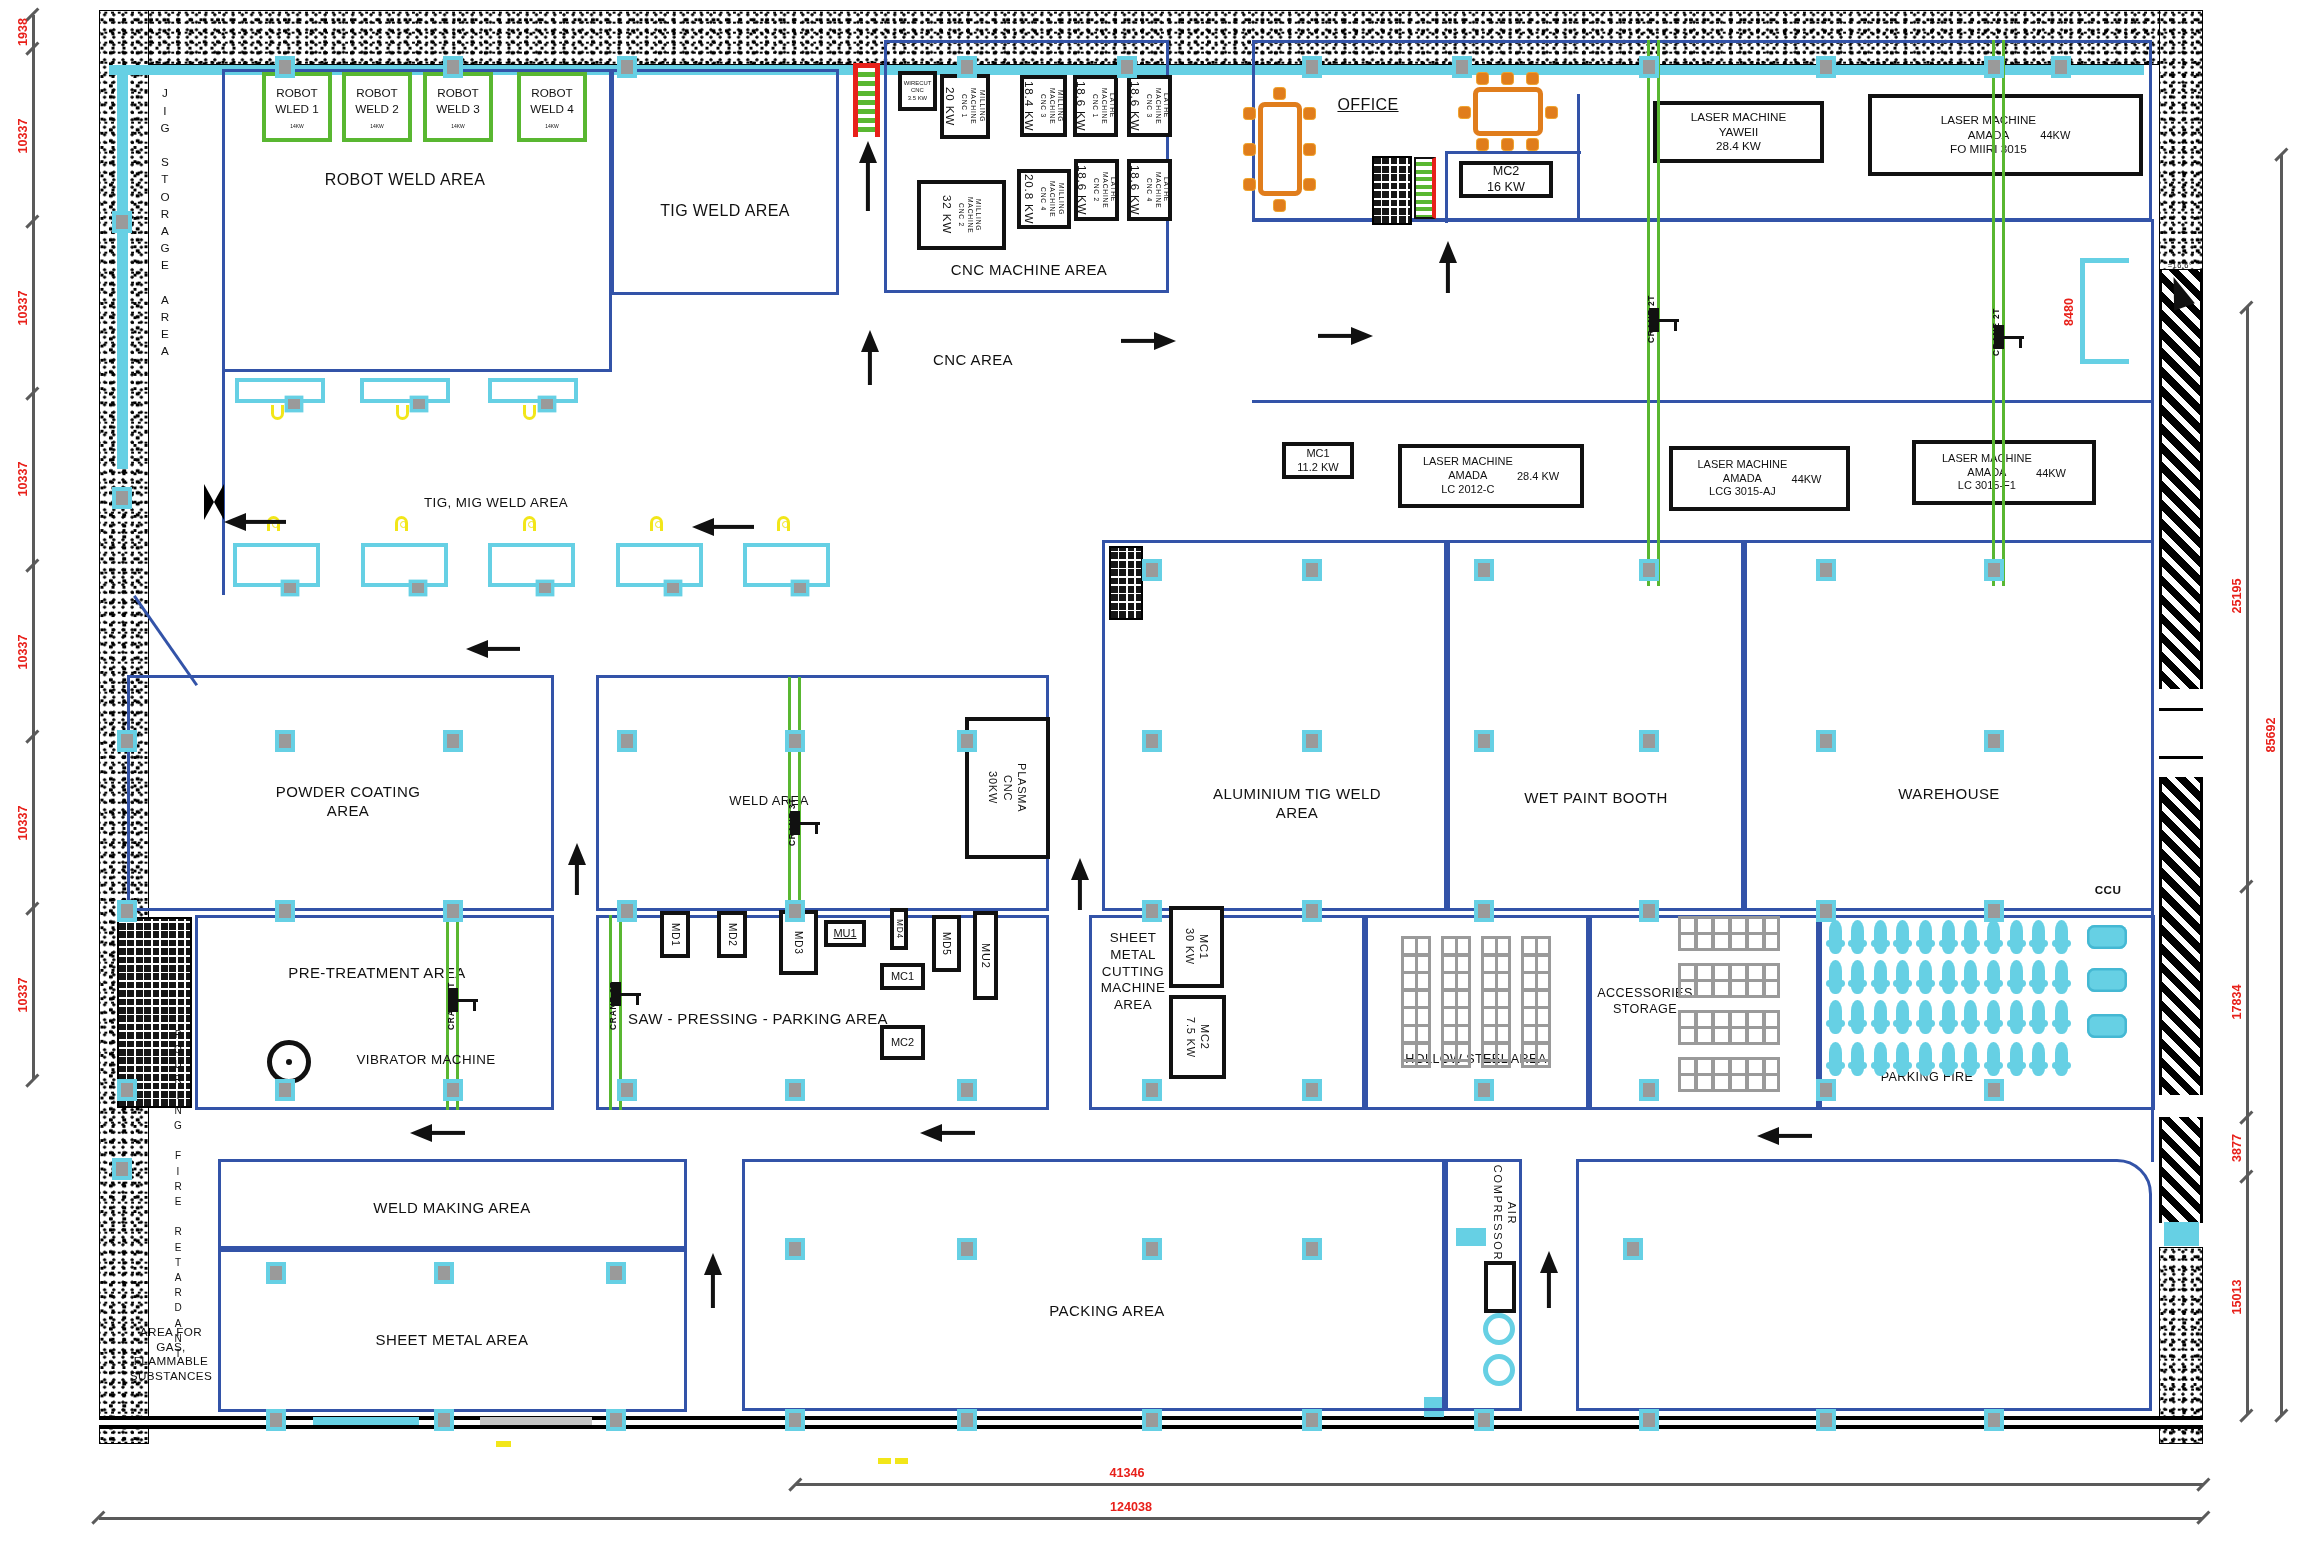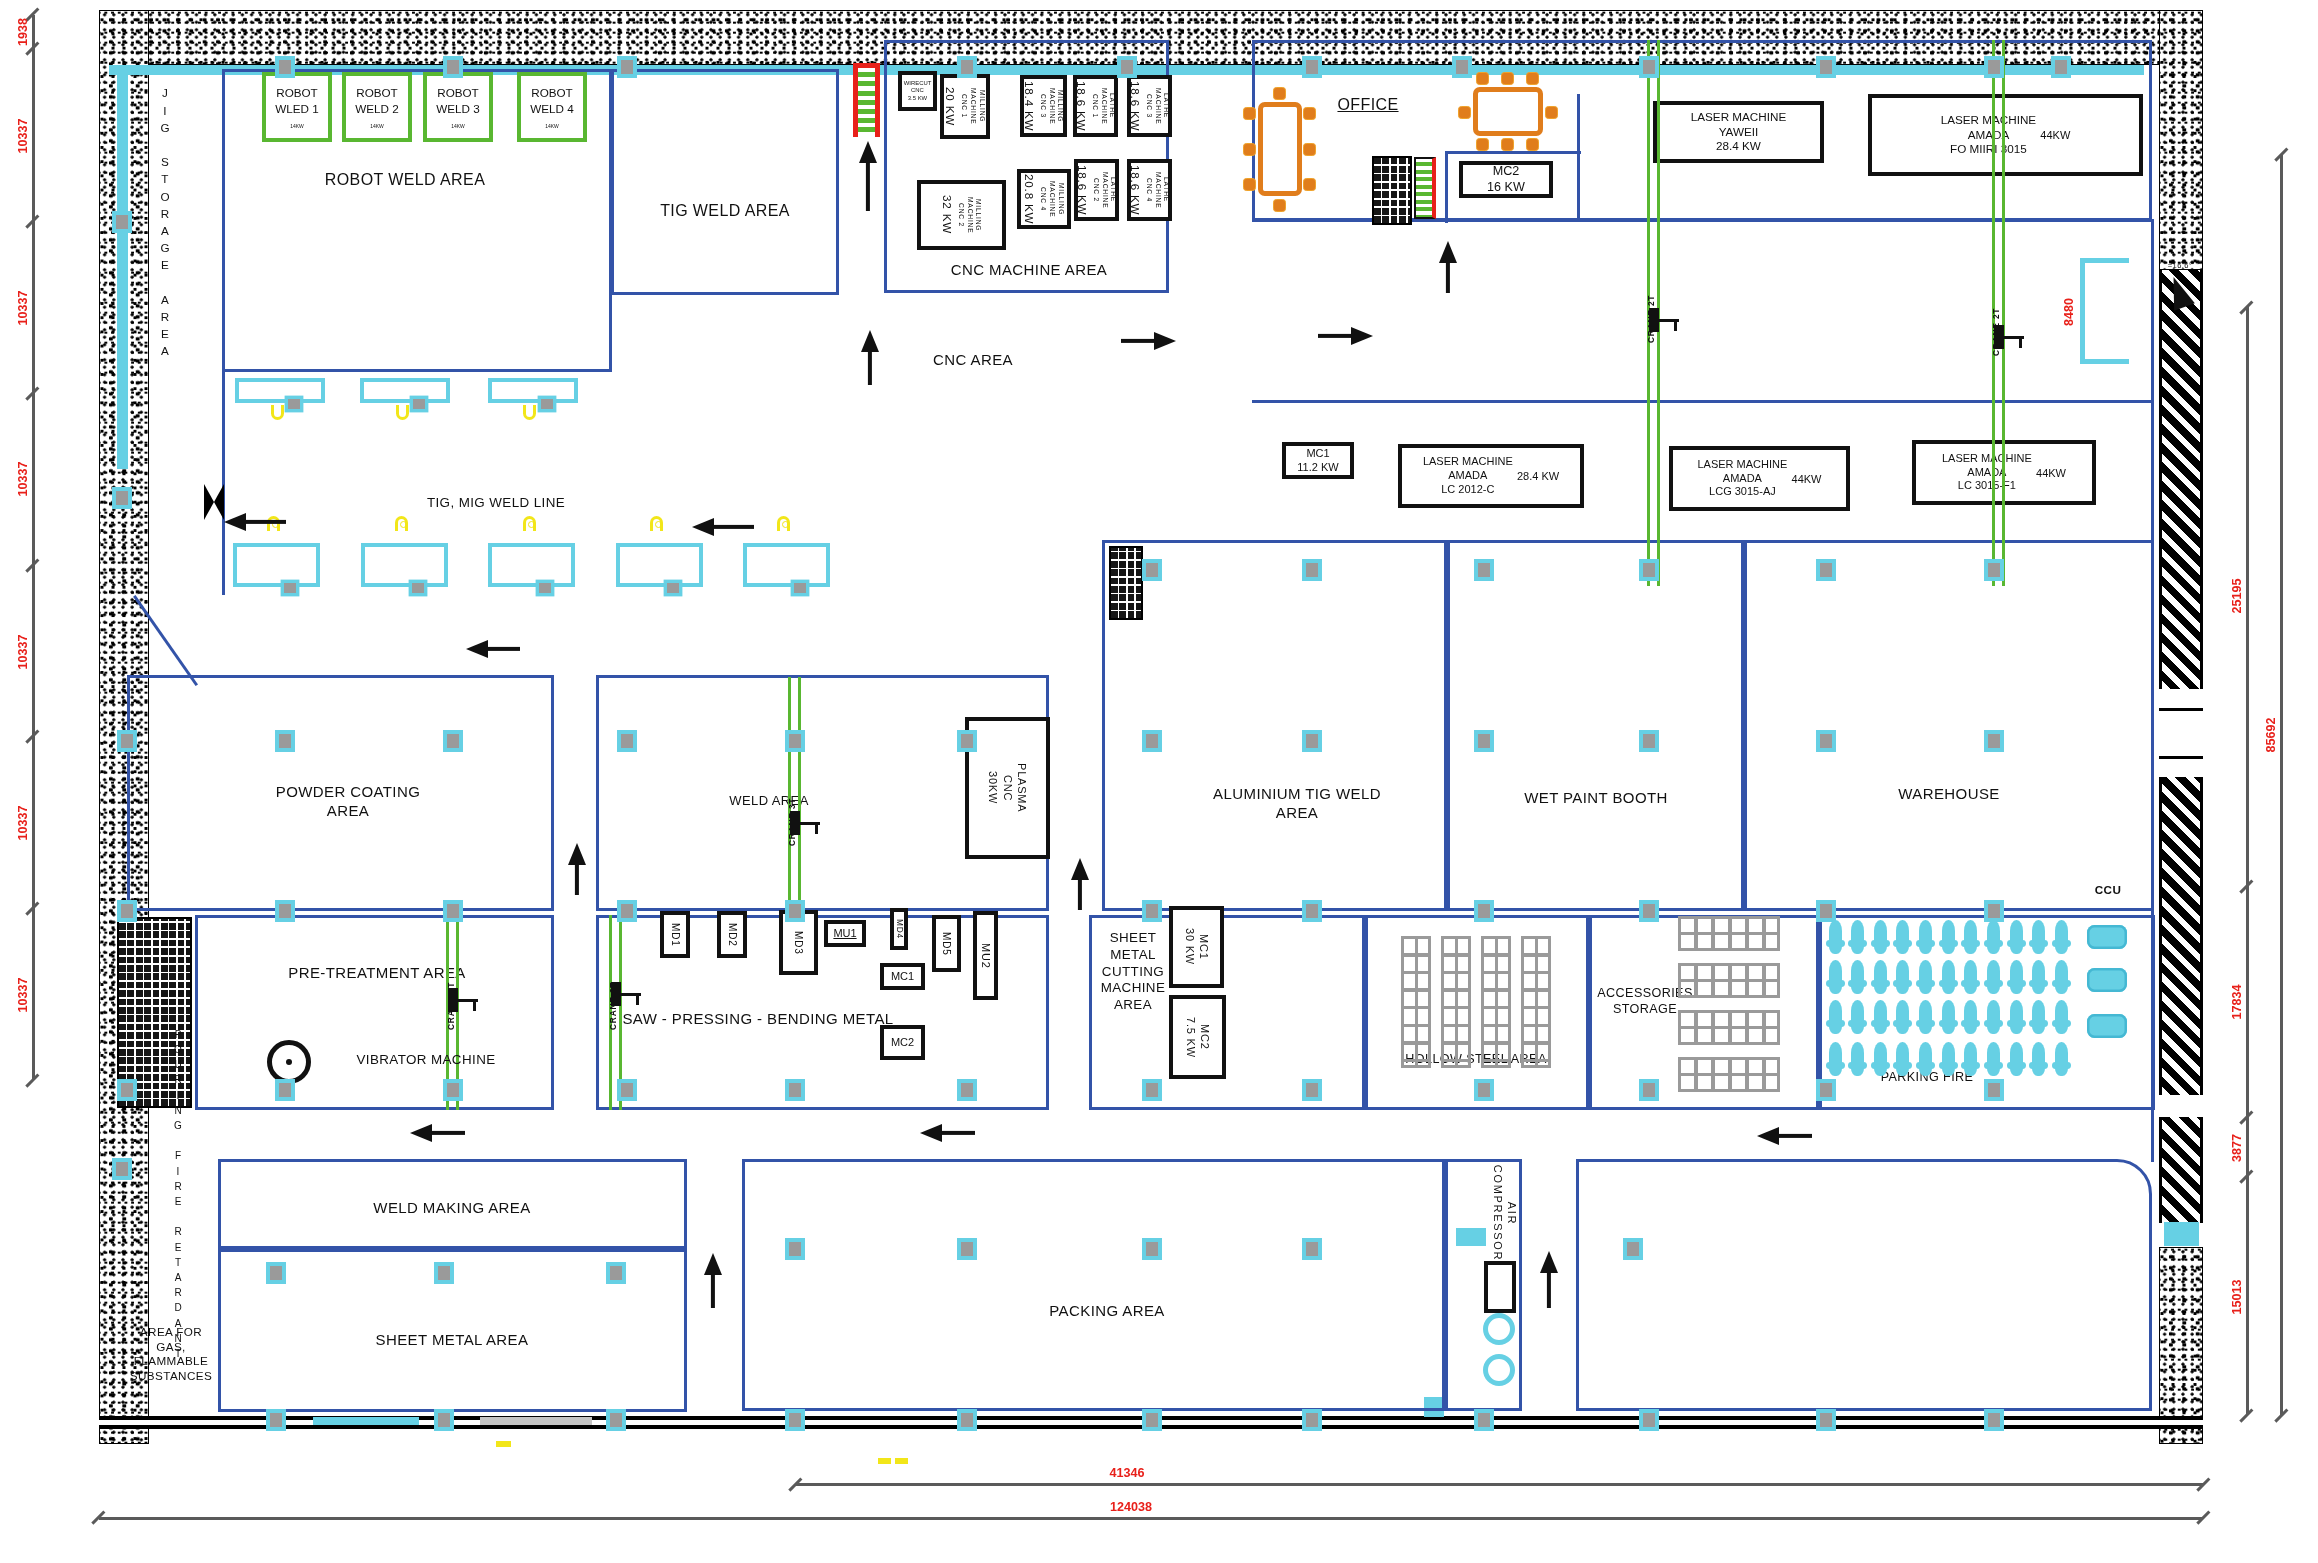--- a/index.html
+++ b/index.html
@@ -139,21 +139,21 @@
     <div class="abs room" style="left: 1102px; top: 540px; width: 345px; height: 371px;"></div>
     <div class="abs arealbl" style="left: 1297px; top: 804px; font-size: 15px; white-space: pre-line;">ALUMINIUM TIG WELD
 AREA</div>
     <div class="abs room" style="left: 1447px; top: 540px; width: 297px; height: 371px;"></div>
     <div class="abs arealbl" style="left: 1596px; top: 798px; font-size: 15px; white-space: pre-line; text-align: center;">WET PAINT BOOTH</div>
     <div class="abs room" style="left: 1744px; top: 540px; width: 410px; height: 371px;"></div>
     <div class="abs arealbl" style="left: 1949px; top: 794px; font-size: 15px; white-space: pre-line;">WAREHOUSE</div>
     <div class="abs room" style="left: 195px; top: 915px; width: 359px; height: 195px;"></div>
     <div class="abs arealbl" style="left: 377px; top: 973px; font-size: 15px; white-space: pre-line;">PRE-TREATMENT AREA</div>
     <div class="abs room" style="left: 596px; top: 915px; width: 453px; height: 195px;"></div>
-    <div class="abs arealbl" style="left: 758px; top: 1019px; font-size: 15px; white-space: pre-line;">SAW - PRESSING - BENDING METAL</div>
+    <div class="abs arealbl" style="left: 758px; top: 1019px; font-size: 15px; white-space: pre-line;">SAW - PRESSING - PARKING AREA</div>
     <div class="abs room" style="left: 1089px; top: 915px; width: 276px; height: 195px;"></div>
     <div class="abs arealbl" style="left: 1133px; top: 972px; font-size: 13.4px; white-space: pre-line;">SHEET
 METAL
 CUTTING
 MACHINE
 AREA</div>
     <div class="abs room" style="left: 1365px; top: 915px; width: 224px; height: 195px;"></div>
     <div class="abs arealbl" style="left: 1476px; top: 1060px; font-size: 12.6px; white-space: pre-line;">HOLLOW STEEL AREA</div>
     <div class="abs room" style="left: 1589px; top: 915px; width: 230px; height: 195px;"></div>
     <div class="abs arealbl" style="left: 1645px; top: 1002px; font-size: 12.6px; white-space: pre-line;">ACCESSORIES
@@ -565,21 +565,21 @@
     <div class="abs tick" style="left: 2195px; top: 1483px; width: 17px; height: 3.4px;"></div>
     <div class="abs dimlbl" style="left: 1127px; top: 1473px;">41346</div>
     <div class="abs dline" style="left: 99px; top: 1517px; width: 2104px; height: 2.5px;"></div>
     <div class="abs tick" style="left: 90px; top: 1516px; width: 17px; height: 3.4px;"></div>
     <div class="abs tick" style="left: 2195px; top: 1516px; width: 17px; height: 3.4px;"></div>
     <div class="abs dimlbl" style="left: 1131px; top: 1507px;">124038</div>
     <div class="abs cyanbr" style="left: 2080px; top: 258px; width: 49px; height: 106px;"></div>
     <div class="abs dimlbl dv" style="left: 2069px; top: 312px;">8480</div>
     <div class="abs arealbl vu" style="left: 164px; top: 224px; font-size: 11.7px; white-space: pre-line;">JIG STORAGE AREA</div>
     <div class="abs arealbl" style="left: 973px; top: 360px; font-size: 15px; white-space: pre-line;">CNC AREA</div>
-    <div class="abs arealbl" style="left: 496px; top: 503px; font-size: 13.4px; white-space: pre-line;">TIG, MIG WELD LINE</div>
+    <div class="abs arealbl" style="left: 496px; top: 503px; font-size: 13.4px; white-space: pre-line;">TIG, MIG WELD AREA</div>
     <div class="abs arealbl" style="left: 426px; top: 1060px; font-size: 13.4px; white-space: pre-line;">VIBRATOR MACHINE</div>
     <div class="abs arealbl vu" style="left: 178px; top: 1196px; font-size: 10px; white-space: pre-line;">POURING FIRE RETARDANT</div>
     <div class="abs arealbl" style="left: 171px; top: 1354px; font-size: 11.7px; white-space: pre-line;">AREA FOR
 GAS,
 FLAMMABLE
 SUBSTANCES</div>
     <div class="abs arealbl bold" style="left: 2108px; top: 890px; font-size: 11.7px; white-space: pre-line;">CCU</div>
     <div class="abs arealbl" style="left: 2180px; top: 266px; font-size: 7.5px; white-space: pre-line;">=16.6°</div>
     <div class="abs yellowbar" style="left: 496px; top: 1441px; width: 15px; height: 5.9px;"></div>
     <div class="abs yellowbar" style="left: 878px; top: 1458px; width: 13.4px; height: 5.9px;"></div>

